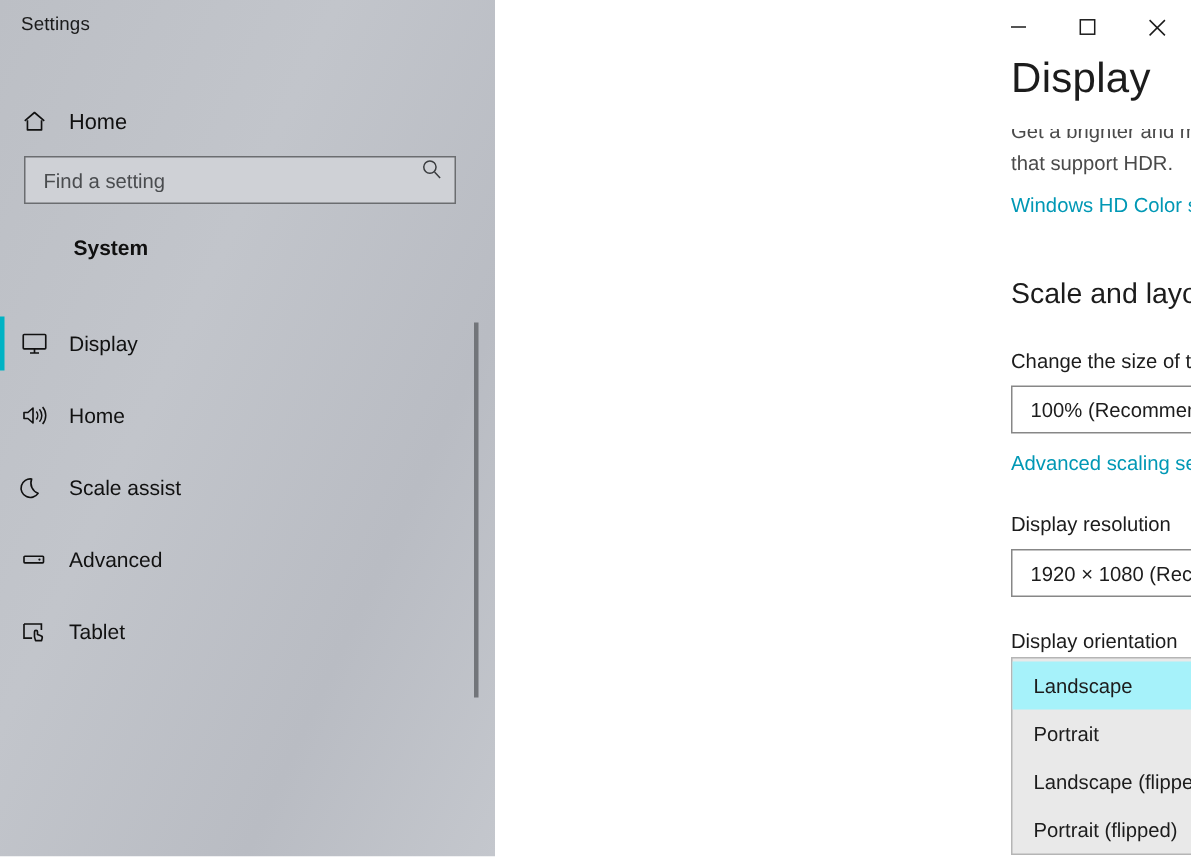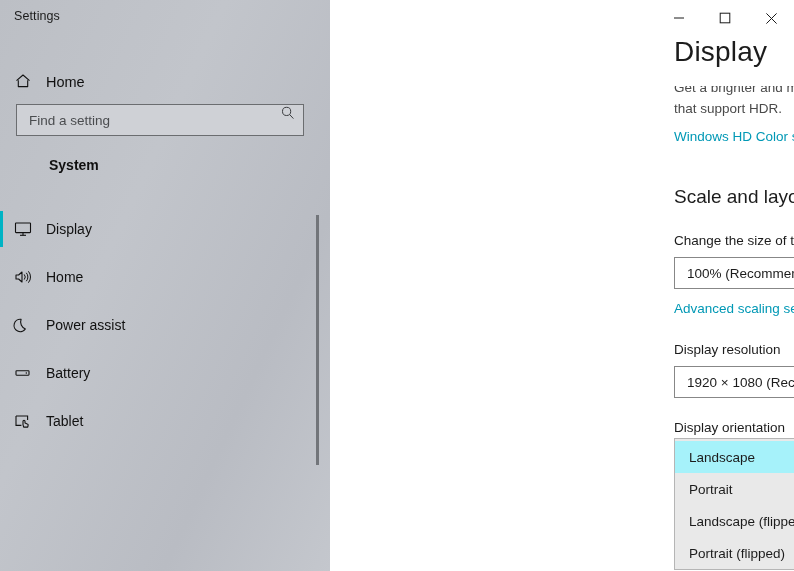--- a/index.html
+++ b/index.html
@@ -201,34 +201,34 @@
       </div>
 
 
       <div class="nav-item">
         <span class="accent"></span>
         <span class="ico">
           <svg width="20" height="18" viewBox="0 0 20 18">
             <path d="M12.4 12.9 A6.2 6.2 0 1 1 8.1 3.3 A7.4 7.4 0 0 0 12.4 12.9 Z" fill="none" stroke="#111" stroke-width="1.1" stroke-linejoin="round"></path>
           </svg>
         </span>
-        <span class="lbl">Power assist</span>
+        <span class="lbl">Scale assist</span>
       </div>
 
 
 
       <div class="nav-item">
         <span class="accent"></span>
         <span class="ico">
           <svg width="20" height="18" viewBox="0 0 20 18">
             <rect x="3" y="6.8" width="13" height="4.4" rx="0.6" fill="none" stroke="#111" stroke-width="1.1"></rect>
             <circle cx="13.3" cy="9" r="0.75" fill="#111"></circle>
           </svg>
         </span>
-        <span class="lbl">Battery</span>
+        <span class="lbl">Advanced</span>
       </div>
 
       <div class="nav-item">
         <span class="accent"></span>
         <span class="ico">
           <svg width="20" height="18" viewBox="0 0 20 18">
             <path d="M3 4 H14.6 V8" fill="none" stroke="#111" stroke-width="1.1"></path>
             <path d="M3 4 V13.4 H8.4" fill="none" stroke="#111" stroke-width="1.1"></path>
             <path d="M10 12.6 V9.2 a1 1 0 0 1 2 0 V11 l2.3 .9 a1.3 1.3 0 0 1 .8 1.6 l-.4 1.6 h-4 Z" fill="none" stroke="#111" stroke-width="1.1" stroke-linejoin="round"></path>
           </svg>

